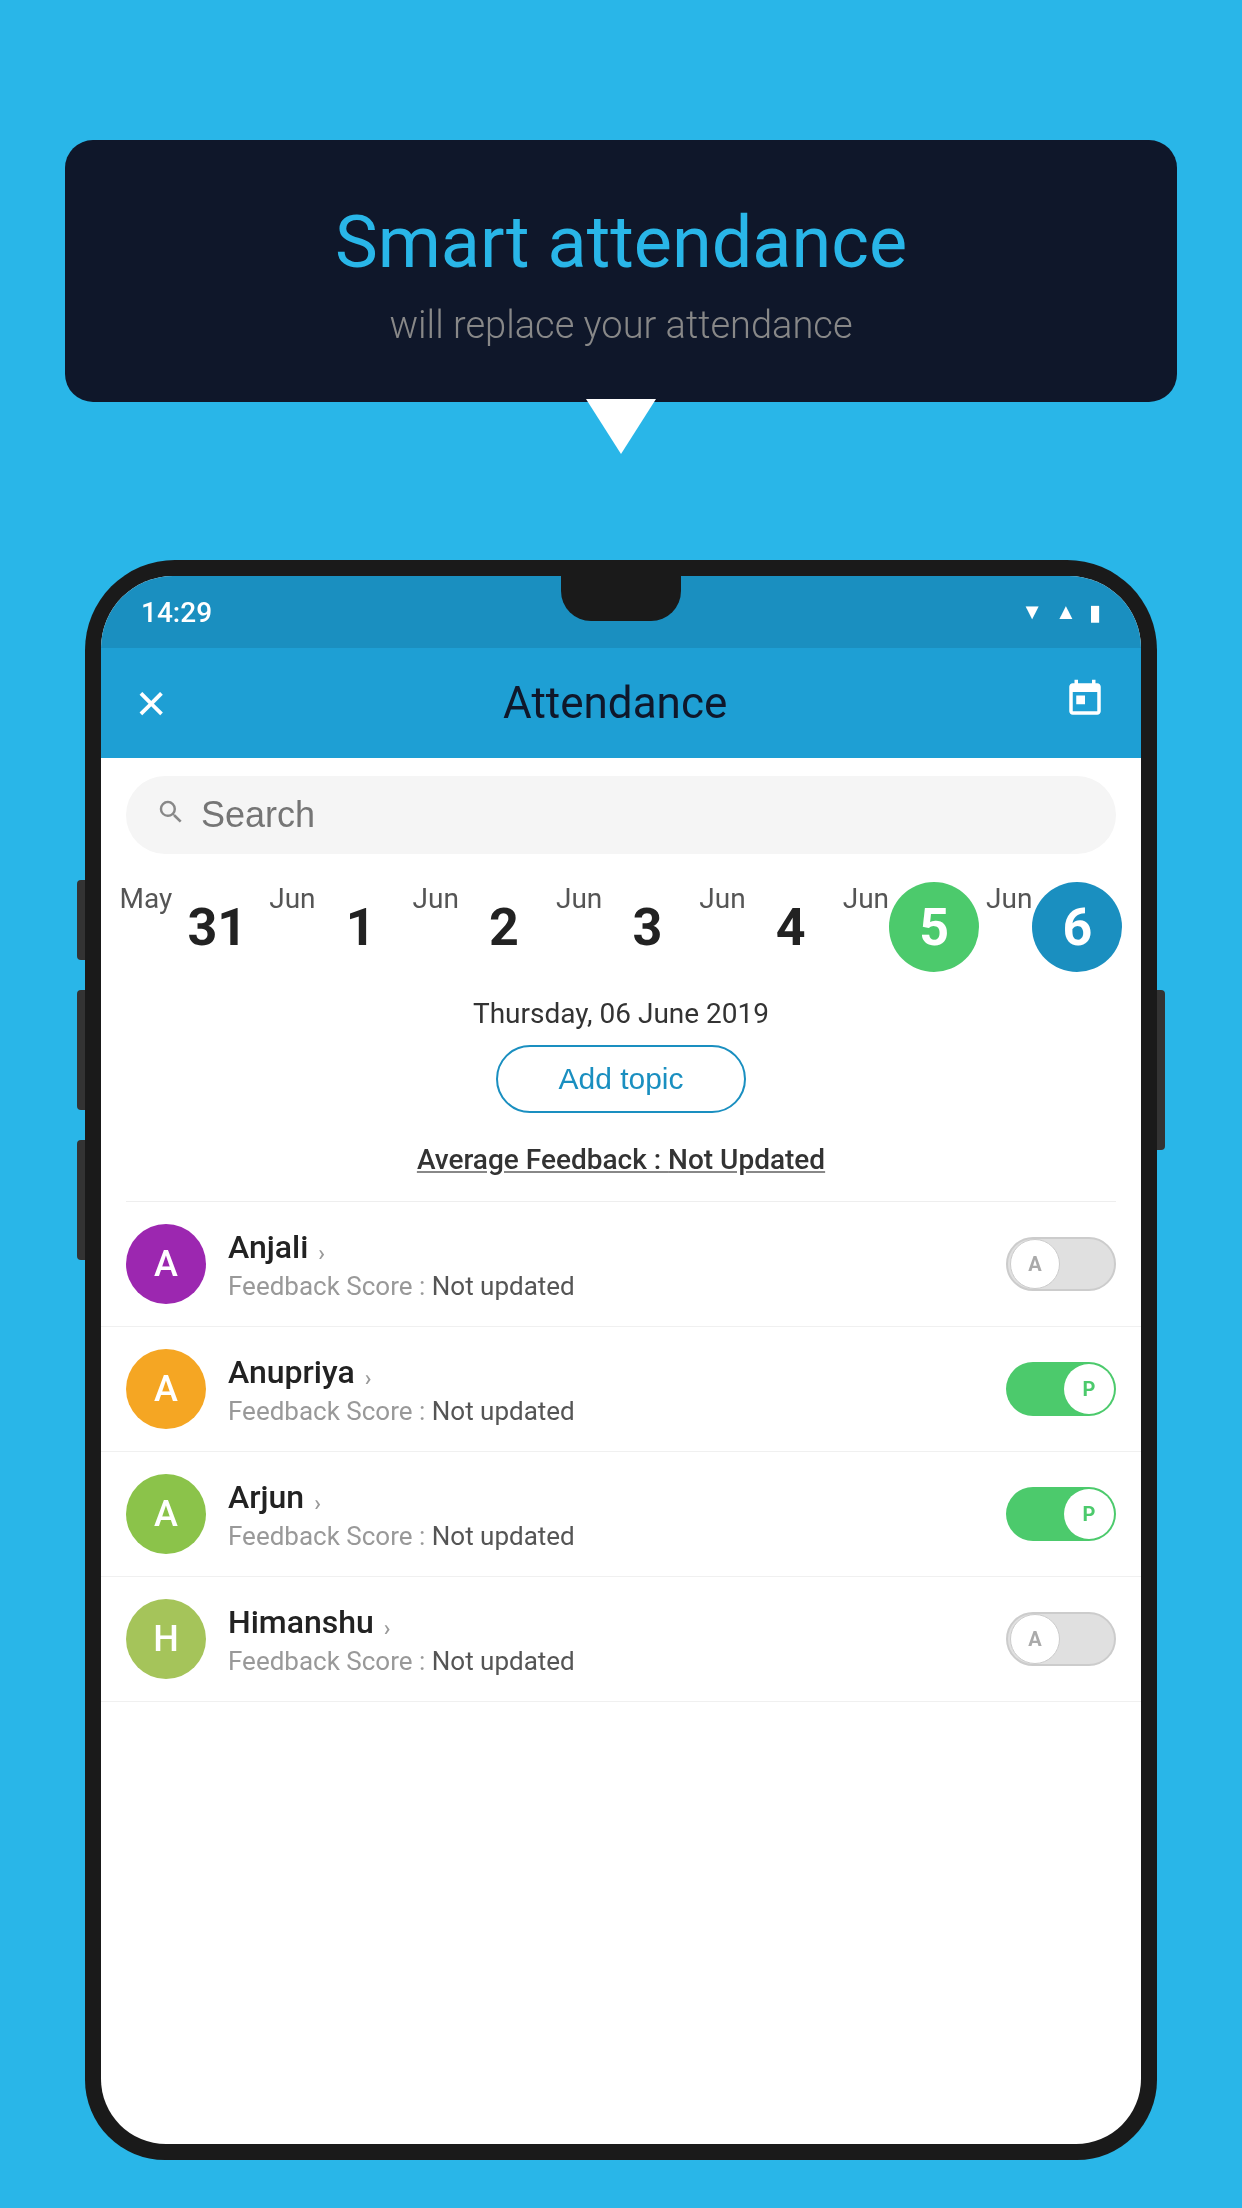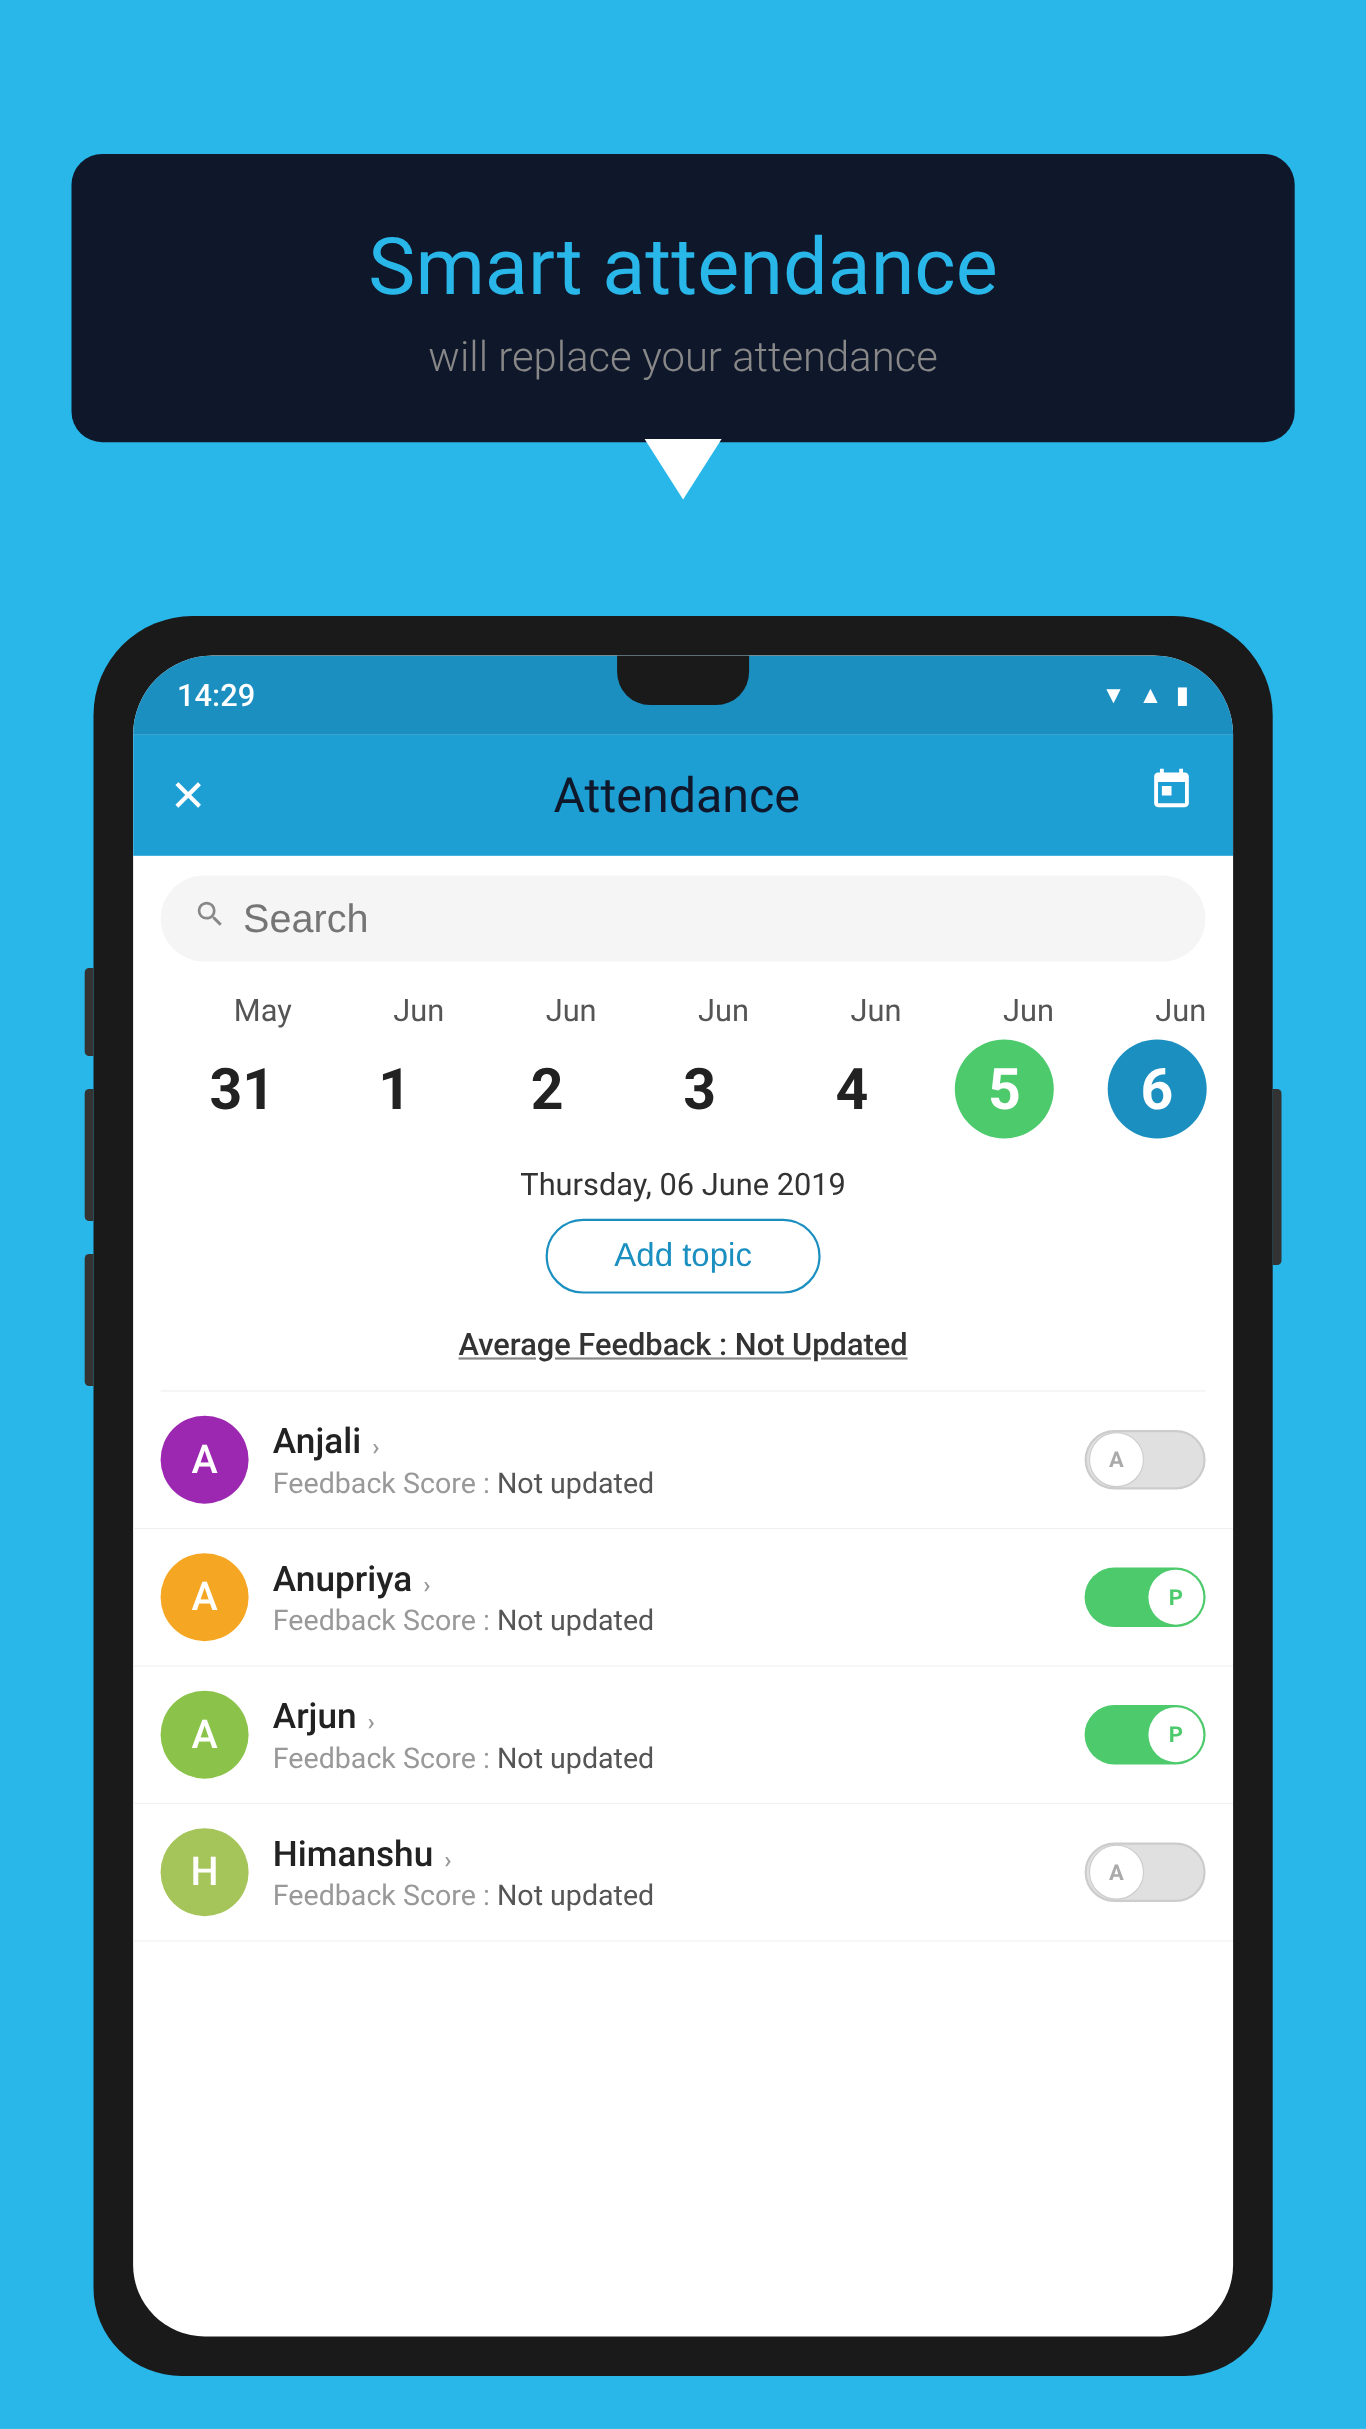--- a/index.html
+++ b/index.html
@@ -60,21 +60,21 @@
       position: absolute;
       top: 560px;
       left: 85px;
       right: 85px;
       bottom: 0;
     }
 
     .phone-frame {
       background: #1a1a1a;
       border-radius: 90px 90px 80px 80px;
-      padding: 36px;
+      padding: 16px;
       position: relative;
       height: 1600px;
     }
 
     .phone-screen {
       background: white;
       border-radius: 72px 72px 65px 65px;
       overflow: hidden;
       height: 100%;
       position: relative;
@@ -176,22 +176,22 @@
     
     .calendar-strip {
       padding: 10px 15px 5px;
       display: flex;
       justify-content: space-around;
       align-items: center;
     }
 
     .cal-day {
       display: flex;
-      flex-direction: column;
-      align-items: flex-end;
+      flex-direction: row;
+      align-items: flex-start;
       min-width: 120px;
     }
 
     .cal-month {
       font-size: 28px;
       color: #555;
       margin-bottom: 10px;
     }
 
     .cal-date {

